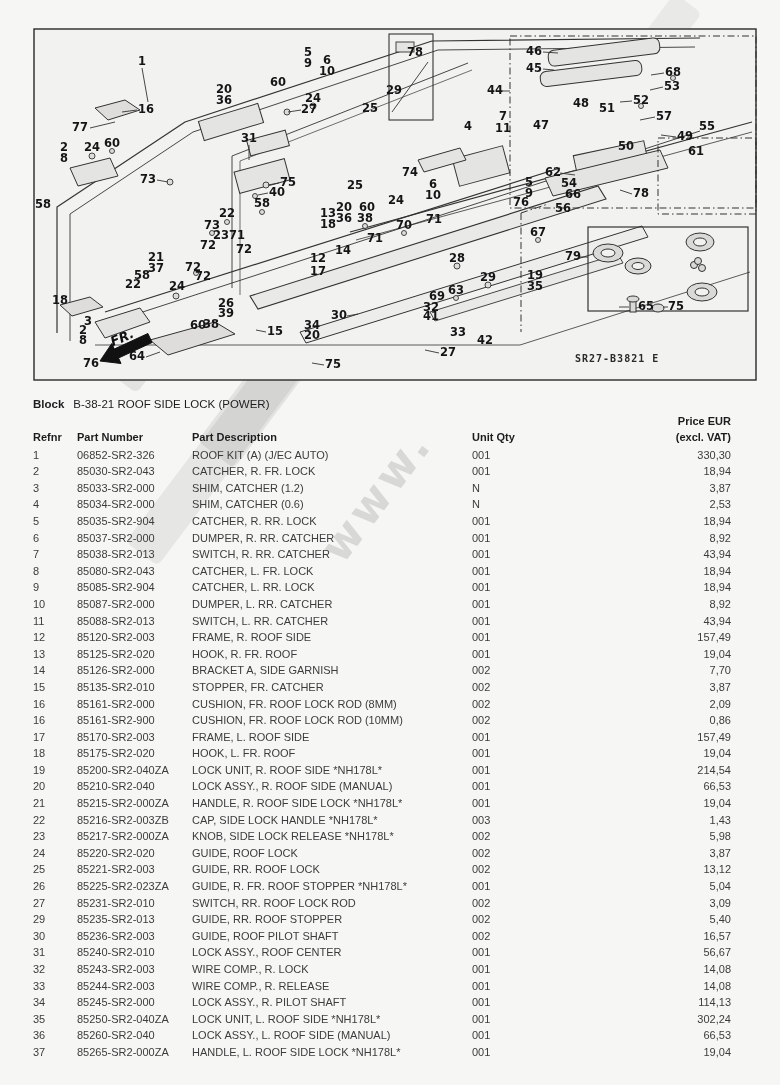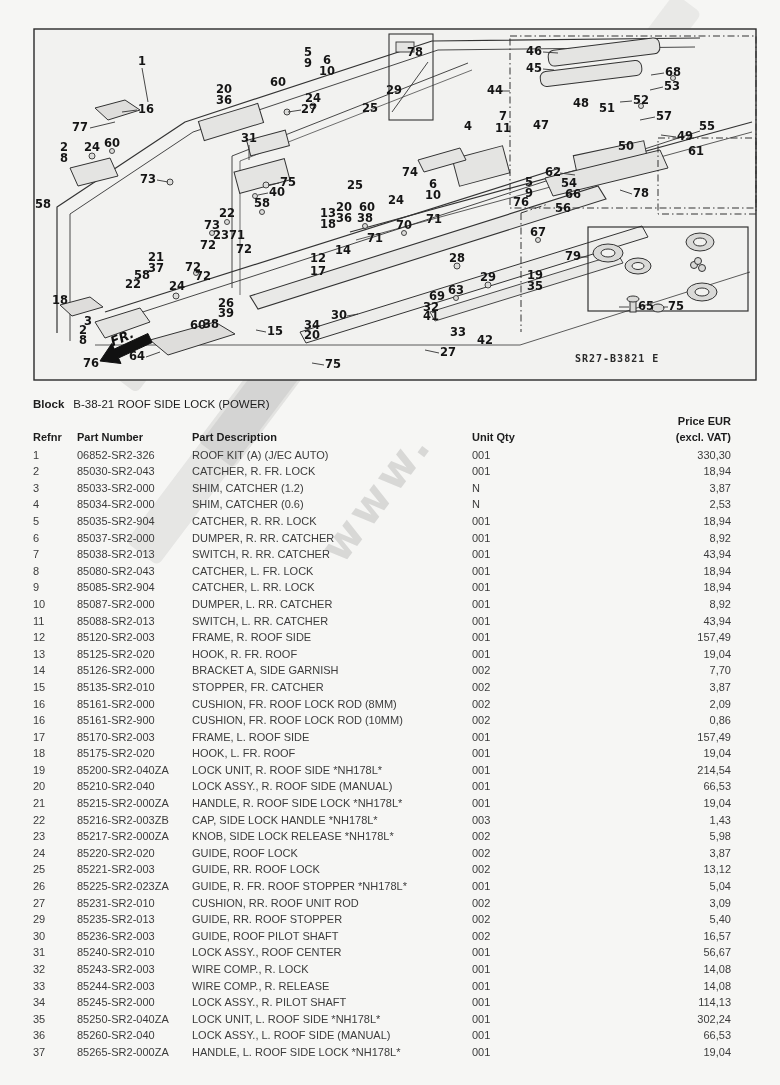--- a/index.html
+++ b/index.html
@@ -499,21 +499,21 @@
         <div class="grid-row">
           <div>26</div>
           <div>85225-SR2-023ZA</div>
           <div>GUIDE, R. FR. ROOF STOPPER *NH178L*</div>
           <div class="c-qty">001</div>
           <div class="c-price">5,04</div>
         </div>
         <div class="grid-row">
           <div>27</div>
           <div>85231-SR2-010</div>
-          <div>CUSHION, RR. ROOF UNIT ROD</div>
+          <div>SWITCH, RR. ROOF LOCK ROD</div>
           <div class="c-qty">002</div>
           <div class="c-price">3,09</div>
         </div>
         <div class="grid-row">
           <div>29</div>
           <div>85235-SR2-013</div>
           <div>GUIDE, RR. ROOF STOPPER</div>
           <div class="c-qty">002</div>
           <div class="c-price">5,40</div>
         </div>

